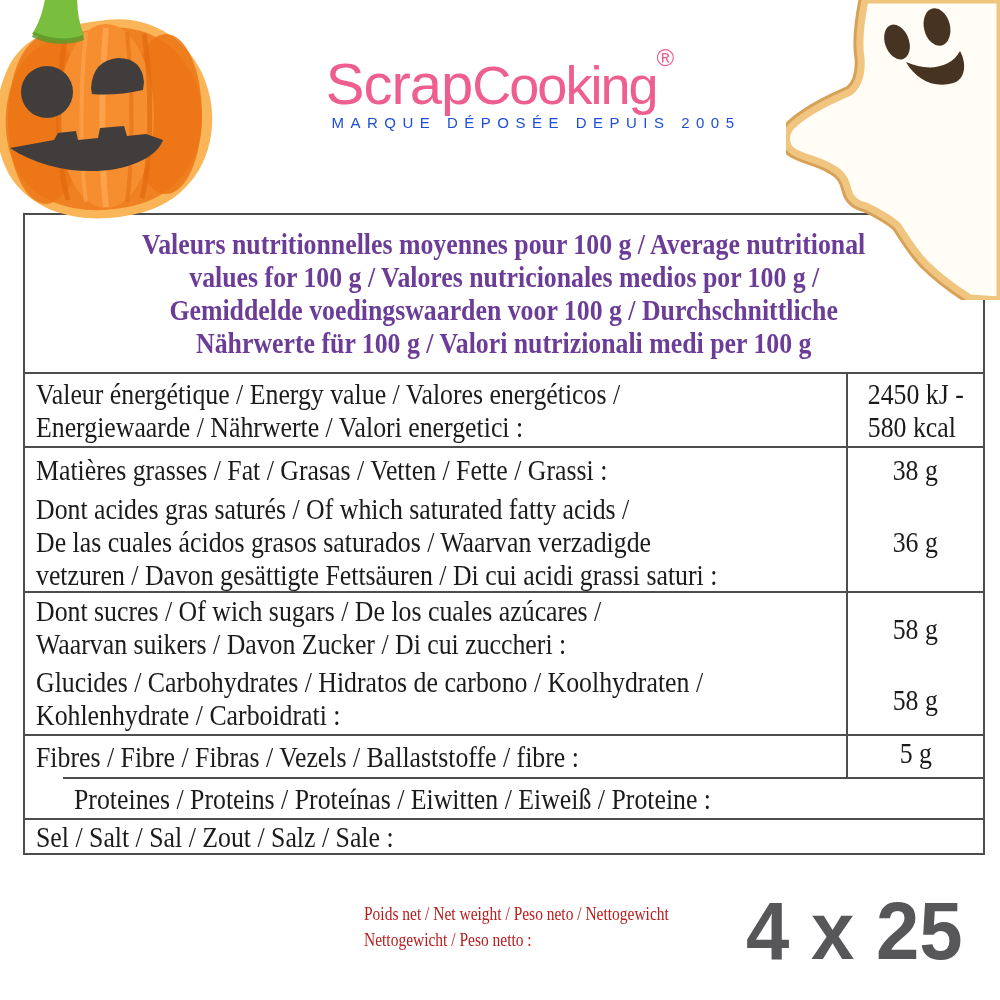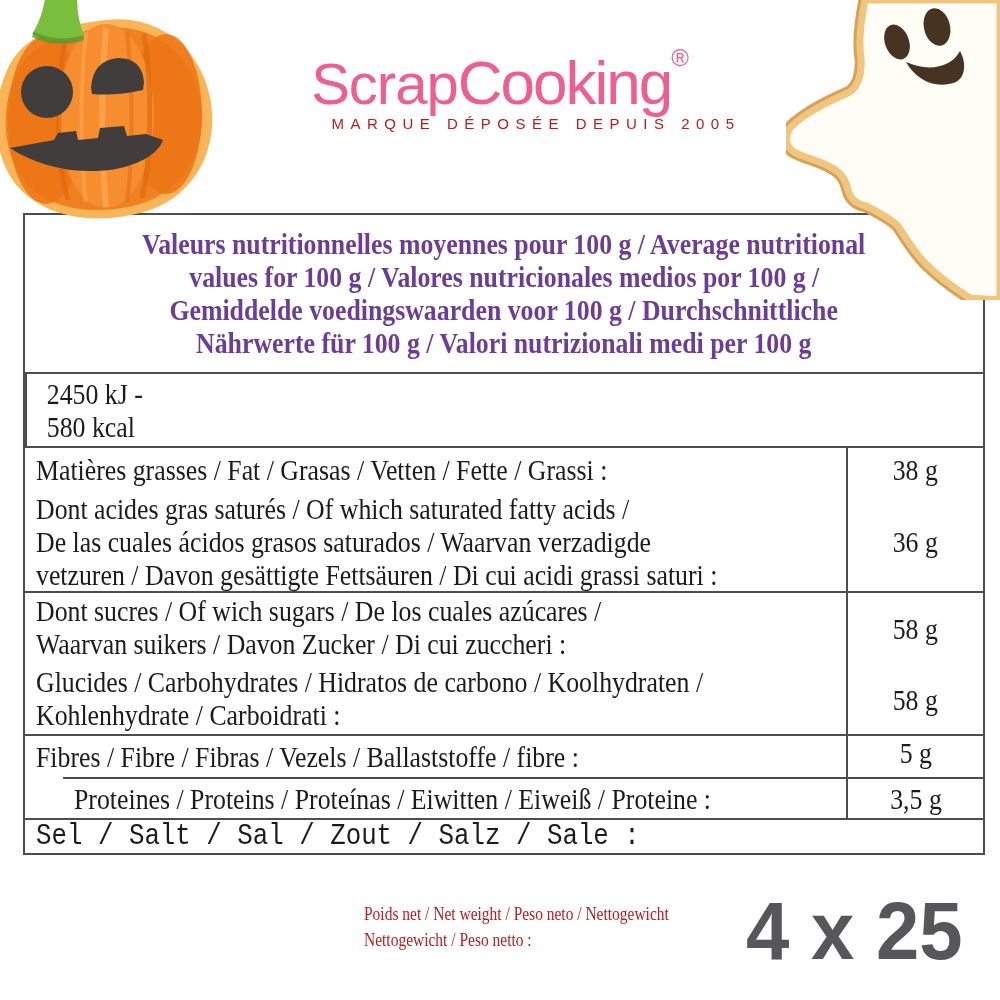--- a/index.html
+++ b/index.html
@@ -3,23 +3,23 @@
 <meta charset="utf-8">
 <style>
   html,body{margin:0;padding:0;background:#ffffff;}
   .sheet{position:relative;width:1000px;height:1000px;background:#ffffff;overflow:hidden;
          font-family:"Liberation Serif","DejaVu Serif",serif;color:#1b1b1b;}
 
   
   .logo{position:absolute;left:0;top:46px;width:1000px;text-align:center;
         font-family:"Liberation Sans","DejaVu Sans",sans-serif;color:#ee5e8f;line-height:1;}
   .logo .scrap{font-size:58px;letter-spacing:-1px;}
-  .logo .cooking{font-size:62px;letter-spacing:-2px;}
+  .logo .cooking{font-size:54px;letter-spacing:-2px;}
   .logo .reg{font-size:24px;vertical-align:38px;letter-spacing:0;}
-  .tagline{margin-top:2px;margin-left:72px;font-size:15px;letter-spacing:6.5px;color:#b91c1c;}
+  .tagline{margin-top:2px;margin-left:72px;font-size:15px;letter-spacing:6.5px;color:#1d4ed8;}
 
   
   .cx{transform:scaleX(0.86);transform-origin:0 50%;white-space:nowrap;}
   .cxc{transform:scaleX(0.86);transform-origin:50% 50%;white-space:nowrap;}
 
   
   .nbox{position:absolute;left:23px;top:213px;width:962px;height:642px;
         border:2px solid #4d4d4d;box-sizing:border-box;background:#ffffff;
         display:flex;flex-direction:column;}
   .nheader{height:172px;box-sizing:border-box;display:flex;flex-direction:column;
@@ -59,20 +59,24 @@
   <div class="nbox">
 
     <div class="nheader">
       <div class="ln cxc">Valeurs nutritionnelles moyennes pour 100 g / Average nutritional</div>
       <div class="ln cxc">values for 100 g / Valores nutricionales medios por 100 g /</div>
       <div class="ln cxc">Gemiddelde voedingswaarden voor 100 g / Durchschnittliche</div>
       <div class="ln cxc">Nährwerte für 100 g / Valori nutrizionali medi per 100 g</div>
     </div>
 
     <div class="sec" style="height:81px;">
+      <div class="lcol">
+        <div class="ln cx">Valeur énergétique / Energy value / Valores energéticos /</div>
+        <div class="ln cx">Energiewaarde / Nährwerte / Valori energetici :</div>
+      </div>
       <div class="vcol">
         <div class="cxc" style="text-align:left;">
           <div class="vtxt">2450 kJ -</div>
           <div class="vtxt">580 kcal</div>
         </div>
       </div>
     </div>
 
     <div class="sec" style="height:145px;">
       <div class="lcol" style="justify-content:flex-start;">
@@ -122,26 +126,23 @@
       </div>
       <div class="vcol" style="justify-content:flex-start;">
         <div class="vtxt cxc">5 g</div>
       </div>
     </div>
 
     <div class="sec" style="height:45px;margin-left:38px;">
       <div class="lcol">
         <div class="ln cx">Proteines / Proteins / Proteínas / Eiwitten / Eiweiß / Proteine :</div>
       </div>
-      <div class="vcol">
-        <div class="vtxt cxc">3,5 g</div>
-      </div>
     </div>
 
-    <div class="sec" style="flex:1;font-family:Liberation Mono, monospace;">
+    <div class="sec" style="flex:1;">
       <div class="lcol">
         <div class="ln cx">Sel / Salt / Sal / Zout / Salz / Sale :</div>
       </div>
     </div>
   </div>
 
   <div class="note">
     <div class="cx">Poids net / Net weight / Peso neto / Nettogewicht</div>
     <div class="cx">Nettogewicht / Peso netto :</div>
   </div>

